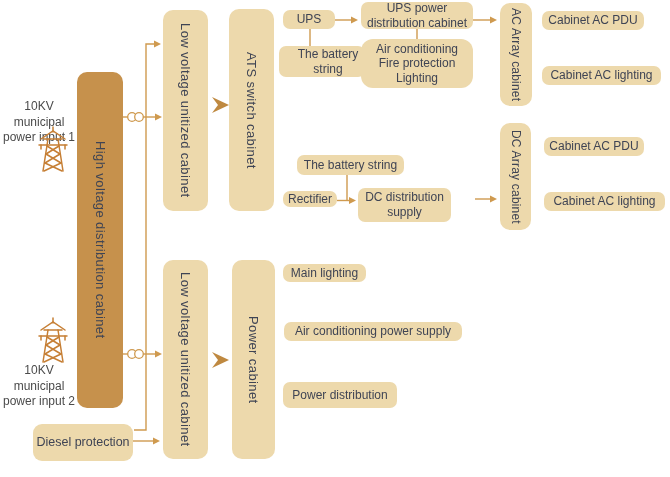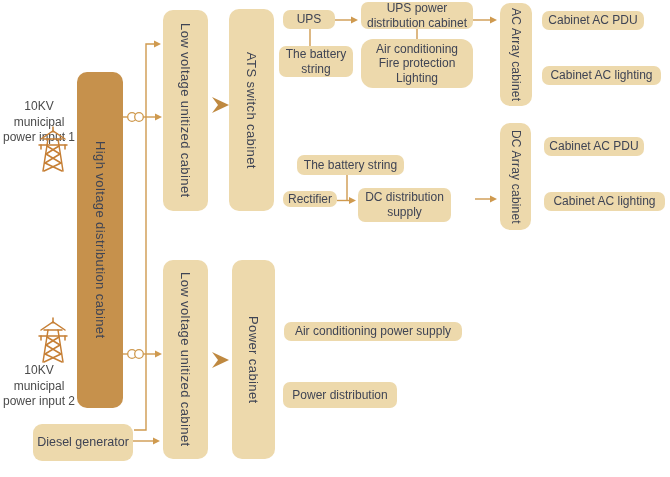--- a/index.html
+++ b/index.html
@@ -126,25 +126,25 @@
   <div class="box vbox dark" style="left:77px;top:72px;width:46px;height:336px;">High voltage distribution cabinet</div>
 
   <div class="box vbox" style="left:163px;top:10px;width:45px;height:201px;">Low voltage unitized cabinet</div>
 
   <div class="box vbox" style="left:229px;top:9px;width:45px;height:202px;">ATS switch cabinet</div>
 
   <div class="box vbox" style="left:163px;top:260px;width:45px;height:199px;">Low voltage unitized cabinet</div>
 
   <div class="box vbox" style="left:232px;top:260px;width:43px;height:199px;">Power cabinet</div>
 
-  <div class="box" style="left:33px;top:424px;width:100px;height:37px;border-radius:9px;font-size:12.5px;">Diesel generator</div>
+  <div class="box" style="left:33px;top:424px;width:100px;height:37px;border-radius:9px;font-size:12.5px;">Diesel protection</div>
 
   <div class="box" style="left:283px;top:10px;width:52px;height:19px;">UPS</div>
 
-  <div class="box" style="left:279px;top:46px;width:74px;height:31px;">The battery
+  <div class="box" style="left:279px;top:46px;width:74px;height:31px;padding-left:12px;">The battery
 string</div>
 
   <div class="box" style="left:361px;top:2px;width:112px;height:27px;">UPS power
 distribution cabinet</div>
 
   <div class="box" style="left:361px;top:39px;width:112px;height:49px;border-radius:12px;">Air conditioning
 Fire protection
 Lighting</div>
 
   <div class="box vbox small-v" style="left:500px;top:3px;width:32px;height:103px;">AC Array cabinet</div>
@@ -159,19 +159,20 @@
 
   <div class="box" style="left:358px;top:188px;width:93px;height:34px;">DC distribution
 supply</div>
 
   <div class="box vbox small-v" style="left:500px;top:123px;width:31px;height:107px;">DC Array cabinet</div>
 
   <div class="box" style="left:544px;top:137px;width:100px;height:19px;">Cabinet AC PDU</div>
 
   <div class="box" style="left:544px;top:192px;width:121px;height:19px;">Cabinet AC  lighting</div>
 
+  <div class="box" style="left:283px;top:264px;width:83px;height:18px;">Main lighting</div>
 
   <div class="box" style="left:284px;top:322px;width:178px;height:19px;">Air conditioning power supply</div>
 
   <div class="box" style="left:283px;top:382px;width:114px;height:26px;">Power distribution</div>
 
 
 </div>
 
 </body></html>

